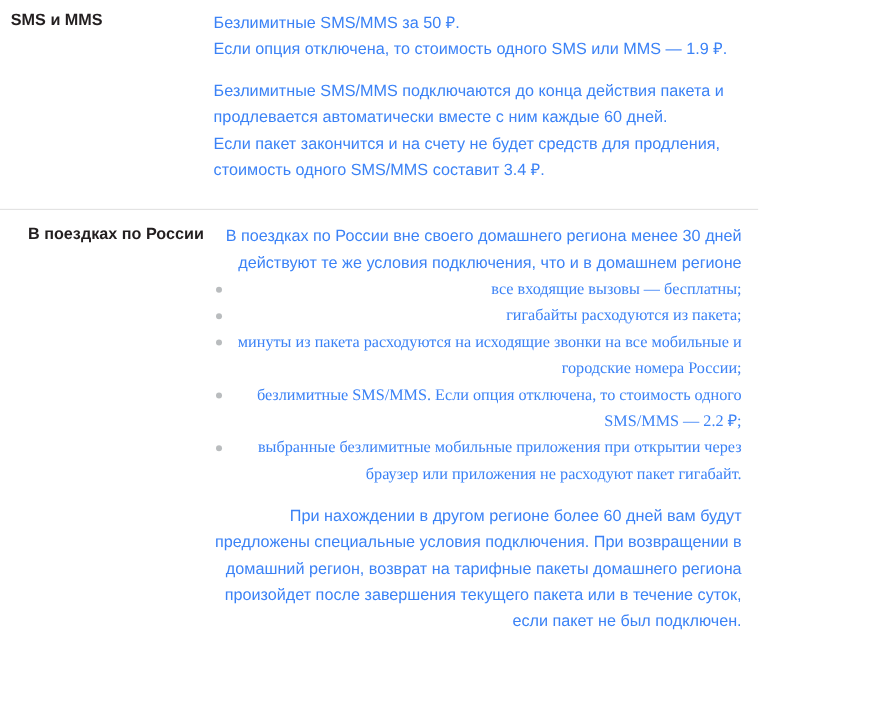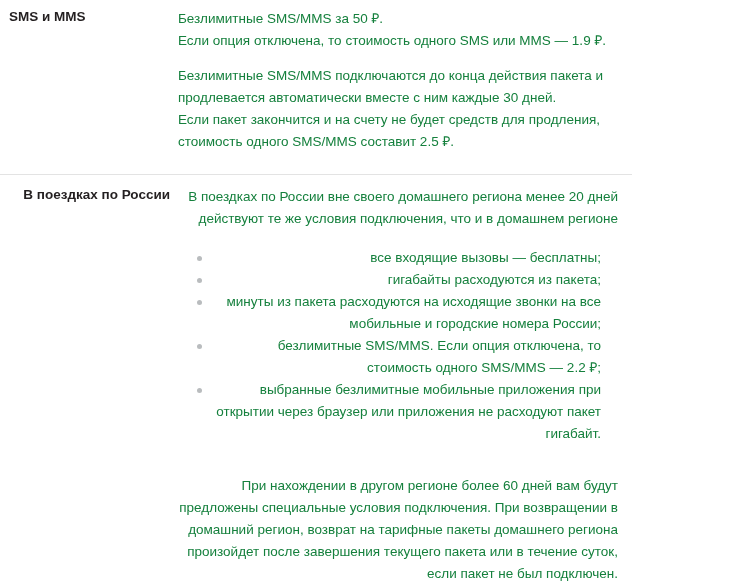--- a/index.html
+++ b/index.html
@@ -37,30 +37,31 @@
     font-weight: bold;
     line-height: 18px;
     color: #231f20;
   }
   .section-body {
     flex: 1;
     box-sizing: border-box;
     padding-right: 14px;
     font-size: 13.5px;
     line-height: 22px;
-    color: #15803d;
+    color: #3b82f6;
   }
   .para {
     margin: 0;
   }
   .gap-sm { height: 13px; }
   .bullets {
     list-style: none;
-    margin: 17px;
+    margin: 0;
     padding: 0;
+    font-family: Liberation Serif, serif;
   }
   .bullets li {
     position: relative;
     padding-left: 17px;
     margin: 0;
     line-height: 22px;
   }
   .bullets li::before {
     content: "";
     position: absolute;
@@ -86,33 +87,33 @@
 <body>
 
 <div class="page">
 
   <div class="section sec1">
     <div class="section-title">SMS и MMS</div>
     <div class="section-body">
       <p class="para">Безлимитные SMS/MMS за 50 ₽.</p>
       <p class="para">Если опция отключена, то стоимость одного SMS или MMS — 1.9 ₽.</p>
       <div class="gap-sm"></div>
-      <p class="para">Безлимитные SMS/MMS подключаются до конца действия пакета и продлевается автоматически вместе с ним каждые 30 дней.</p>
-      <p class="para">Если пакет закончится и на счету не будет средств для продления, стоимость одного SMS/MMS составит 2.5 ₽.</p>
+      <p class="para">Безлимитные SMS/MMS подключаются до конца действия пакета и продлевается автоматически вместе с ним каждые 60 дней.</p>
+      <p class="para">Если пакет закончится и на счету не будет средств для продления, стоимость одного SMS/MMS составит 3.4 ₽.</p>
     </div>
   </div>
 
   <div class="divider-wrap">
     <div class="divider"></div>
   </div>
 
   <div class="section sec2">
     <div class="section-title">В поездках по России</div>
     <div class="section-body">
-      <p class="para">В поездках по России вне своего домашнего региона менее 20 дней действуют те же условия подключения, что и в домашнем регионе</p>
+      <p class="para">В поездках по России вне своего домашнего региона менее 30 дней действуют те же условия подключения, что и в домашнем регионе</p>
       <ul class="bullets">
         <li>все входящие вызовы — бесплатны;</li>
         <li>гигабайты расходуются из пакета;</li>
         <li>минуты из пакета расходуются на исходящие звонки на все мобильные и городские номера России;</li>
         <li>безлимитные SMS/MMS. Если опция отключена, то стоимость одного SMS/MMS — 2.2 ₽;</li>
         <li>выбранные безлимитные мобильные приложения при открытии через браузер или приложения не расходуют пакет гигабайт.</li>
       </ul>
       <div class="gap-sm"></div>
       <p class="para">При нахождении в другом регионе более 60 дней вам будут предложены специальные условия подключения. При возвращении в домашний регион, возврат на тарифные пакеты домашнего региона произойдет после завершения текущего пакета или в течение суток, если пакет не был подключен.</p>
     </div>

